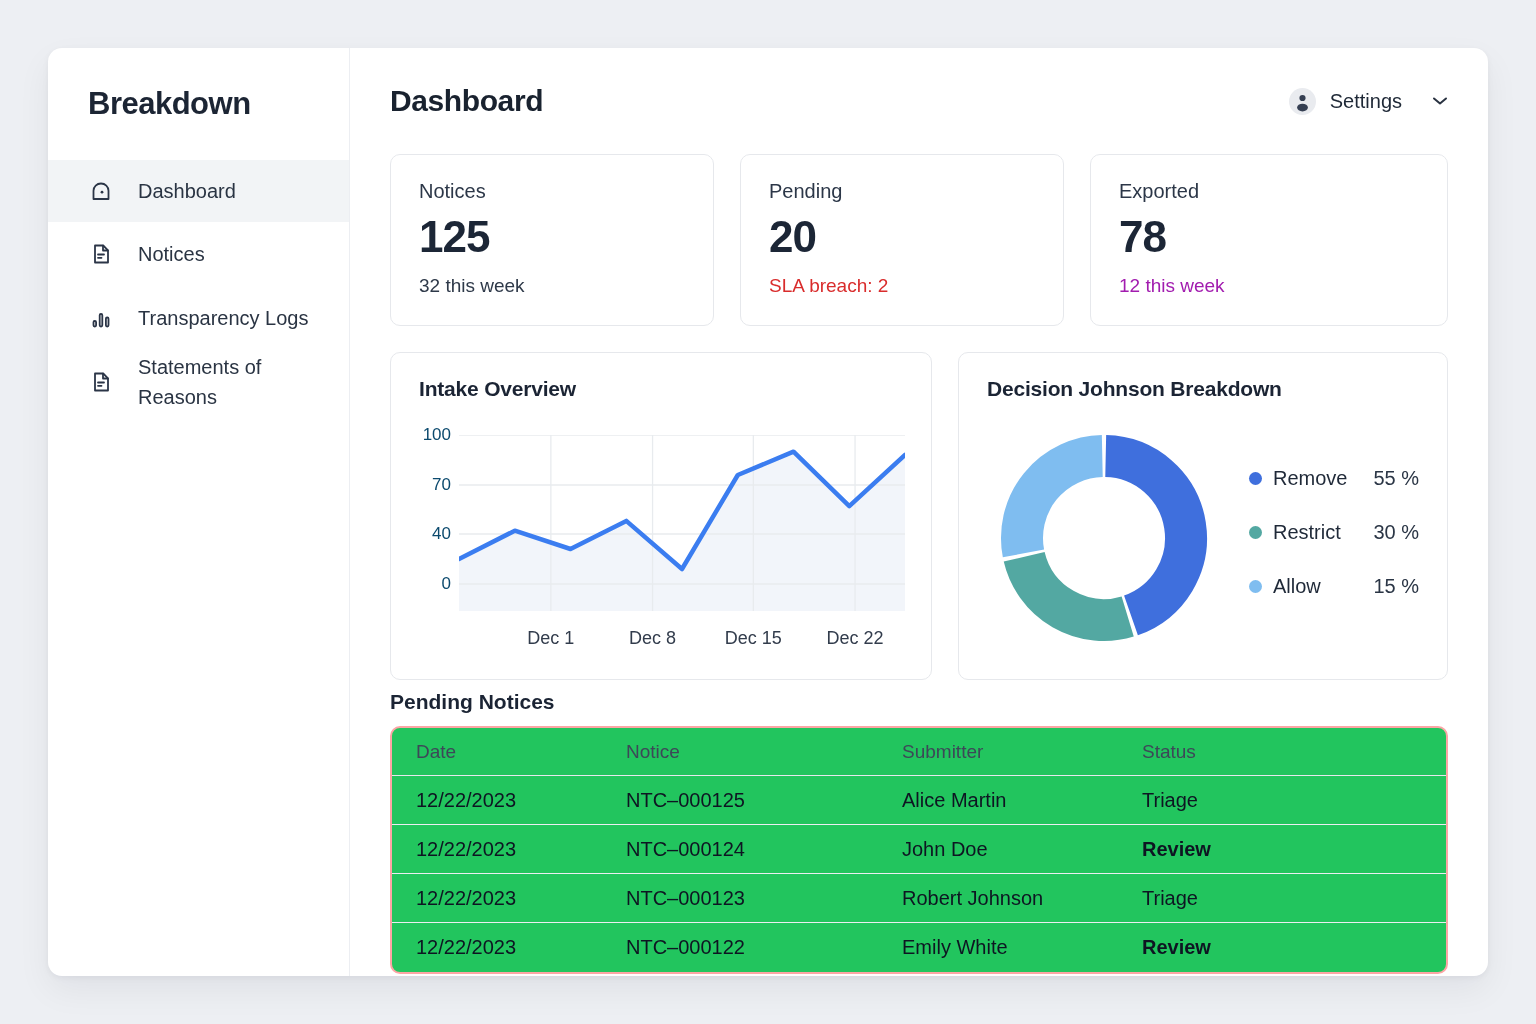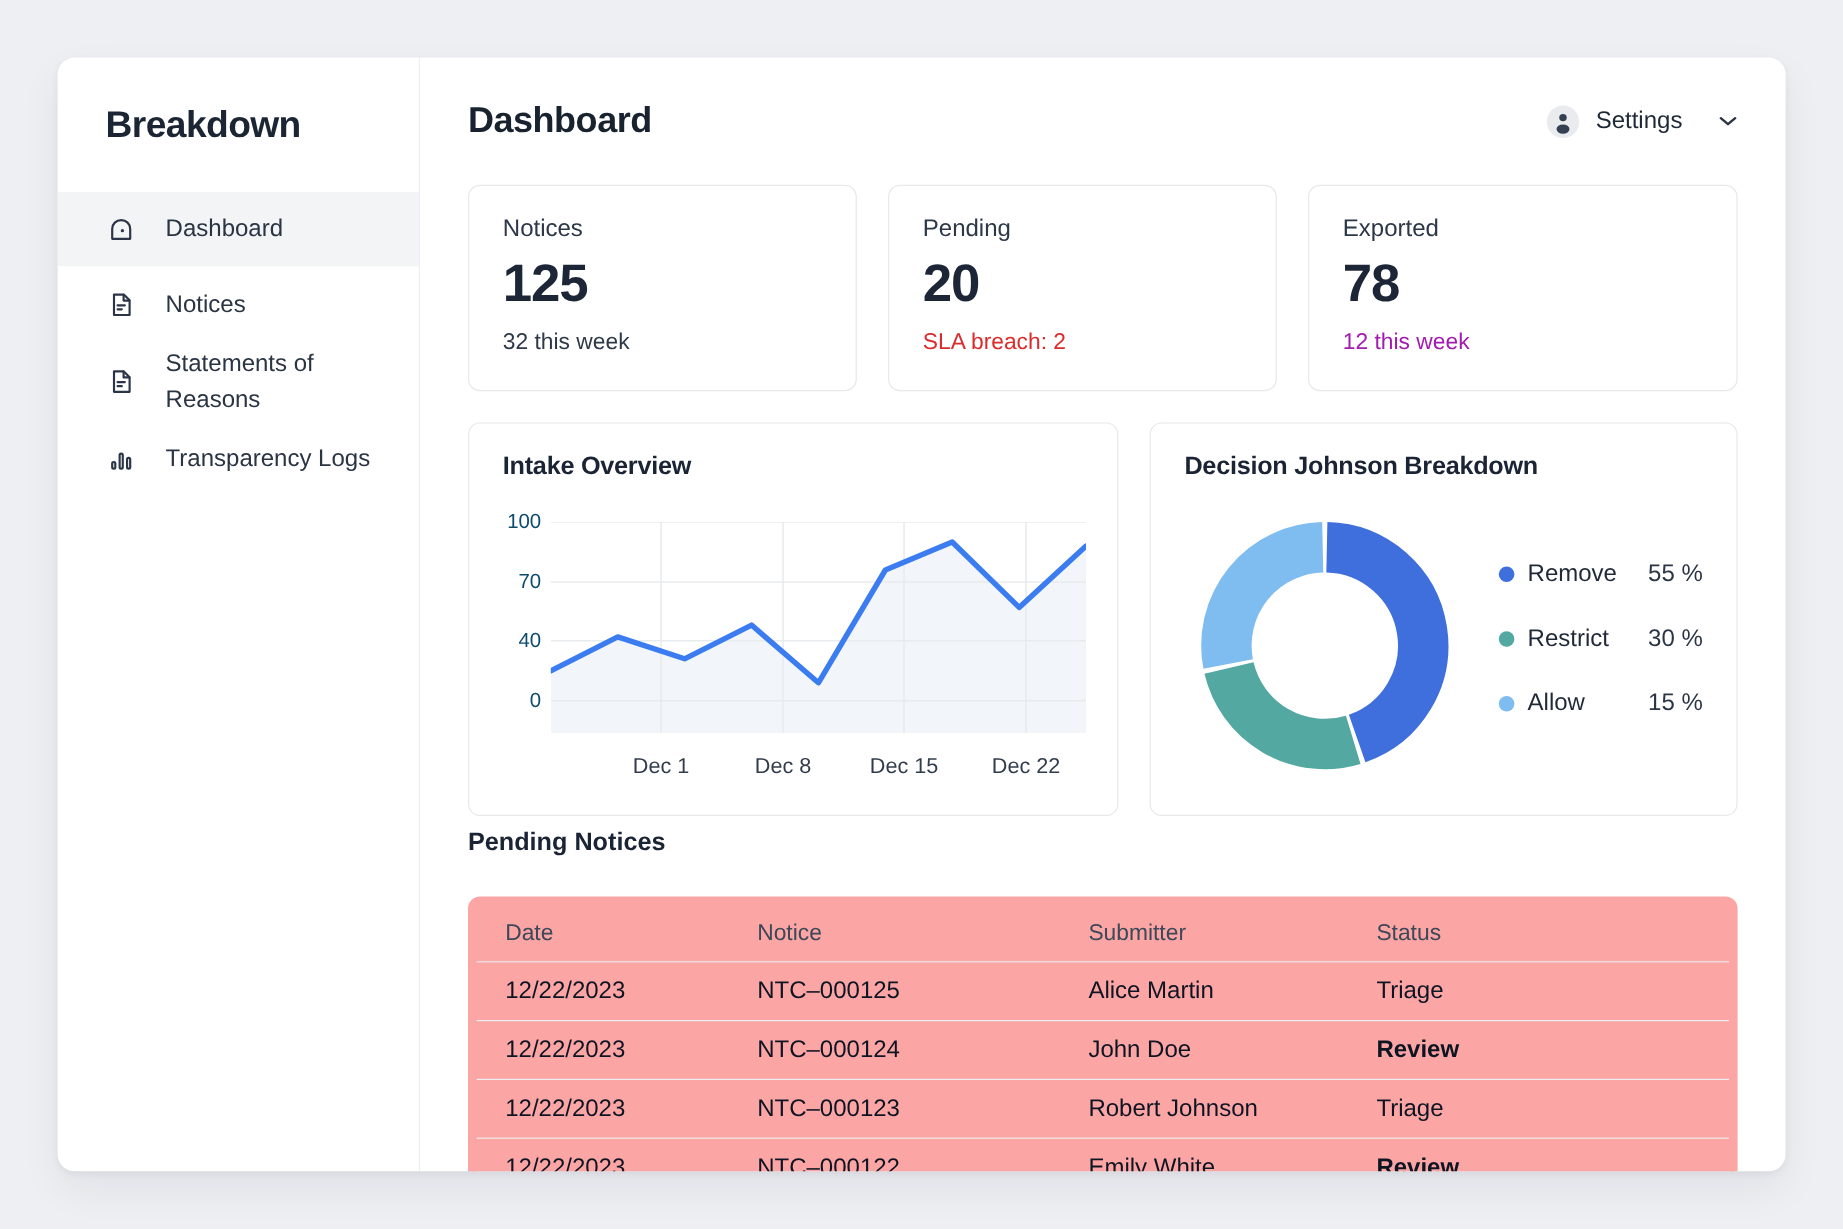--- a/index.html
+++ b/index.html
@@ -43,21 +43,21 @@
   
   .chart-body{display:flex;}
   .donut-svg{margin:32px 0 0 12px;}
   .legend{margin-left:auto;margin-top:66px;width:170px;display:flex;flex-direction:column;gap:31px;}
   .legend-row{display:flex;align-items:center;gap:11px;}
   .legend-dot{width:13px;height:13px;border-radius:50%;flex-shrink:0;}
   .legend-label{font-size:20px;color:#1f2938;flex:1;}
   .legend-value{font-size:20px;color:#2a3545;}
   
   .section-title{margin-top:10px;font-size:21px;font-weight:700;color:#1b2434;}
-  .table-card{margin-top:33px;border:7px solid #fca5a5;border-radius:10px;background:#fca5a5;overflow:hidden;}
+  .table-card{margin-top:12px;border:2px solid #fca5a5;border-radius:10px;background:#22c55e;overflow:hidden;}
   .t-row{display:grid;grid-template-columns:210px 276px 240px 1fr;padding-left:24px;
     align-items:center;box-sizing:border-box;}
   .t-head{height:48px;border-bottom:1px solid #e6e8ec;color:#3d4858;font-size:19px;}
   .t-body-row{height:49px;border-bottom:1px solid #eceef2;color:#0e1522;font-size:20px;cursor:pointer;}
   .t-body-row:last-child{border-bottom:none;}
   .status-bold{font-weight:700;}
 </style>
 </head>
 <body>
 
@@ -80,37 +80,37 @@
           <svg width="24" height="24" viewBox="0 0 24 24">
               <path d="M6 3.5h8.2L19 8.3V20.5H6z"></path>
               <path d="M14 3.7V8.5h4.8"></path>
               <path d="M9 12.5h6M9 15.8h3.5"></path>
             </svg>
         </span>
         <span class="nav-label">Notices</span>
       </div>
       <div class="nav-item">
         <span class="nav-icon">
+          <svg width="24" height="24" viewBox="0 0 24 24" fill="#2b3547" stroke="none">
+              <rect x="4.5" y="15" width="2.6" height="5.5" rx="1.2"></rect>
+              <rect x="10.7" y="8" width="2.6" height="12.5" rx="1.2"></rect>
+              <rect x="16.9" y="11.5" width="2.6" height="9" rx="1.2"></rect>
+            </svg>
+        </span>
+        <span class="nav-label">Transparency Logs</span>
+      </div>
+      <div class="nav-item">
+        <span class="nav-icon">
           <svg width="24" height="24" viewBox="0 0 24 24">
               <path d="M6 3.5h8.2L19 8.3V20.5H6z"></path>
               <path d="M14 3.7V8.5h4.8"></path>
               <path d="M9 12.5h6M9 15.8h3.5"></path>
             </svg>
         </span>
         <span class="nav-label">Statements of Reasons</span>
-      </div>
-      <div class="nav-item">
-        <span class="nav-icon">
-          <svg width="24" height="24" viewBox="0 0 24 24" fill="#2b3547" stroke="none">
-              <rect x="4.5" y="15" width="2.6" height="5.5" rx="1.2"></rect>
-              <rect x="10.7" y="8" width="2.6" height="12.5" rx="1.2"></rect>
-              <rect x="16.9" y="11.5" width="2.6" height="9" rx="1.2"></rect>
-            </svg>
-        </span>
-        <span class="nav-label">Transparency Logs</span>
       </div>
     </nav>
   </aside>
 
   <main class="main">
 
     <header class="main-header">
       <h1 class="page-title" style="margin:0">Dashboard</h1>
       <div class="settings">
         <span class="avatar">

